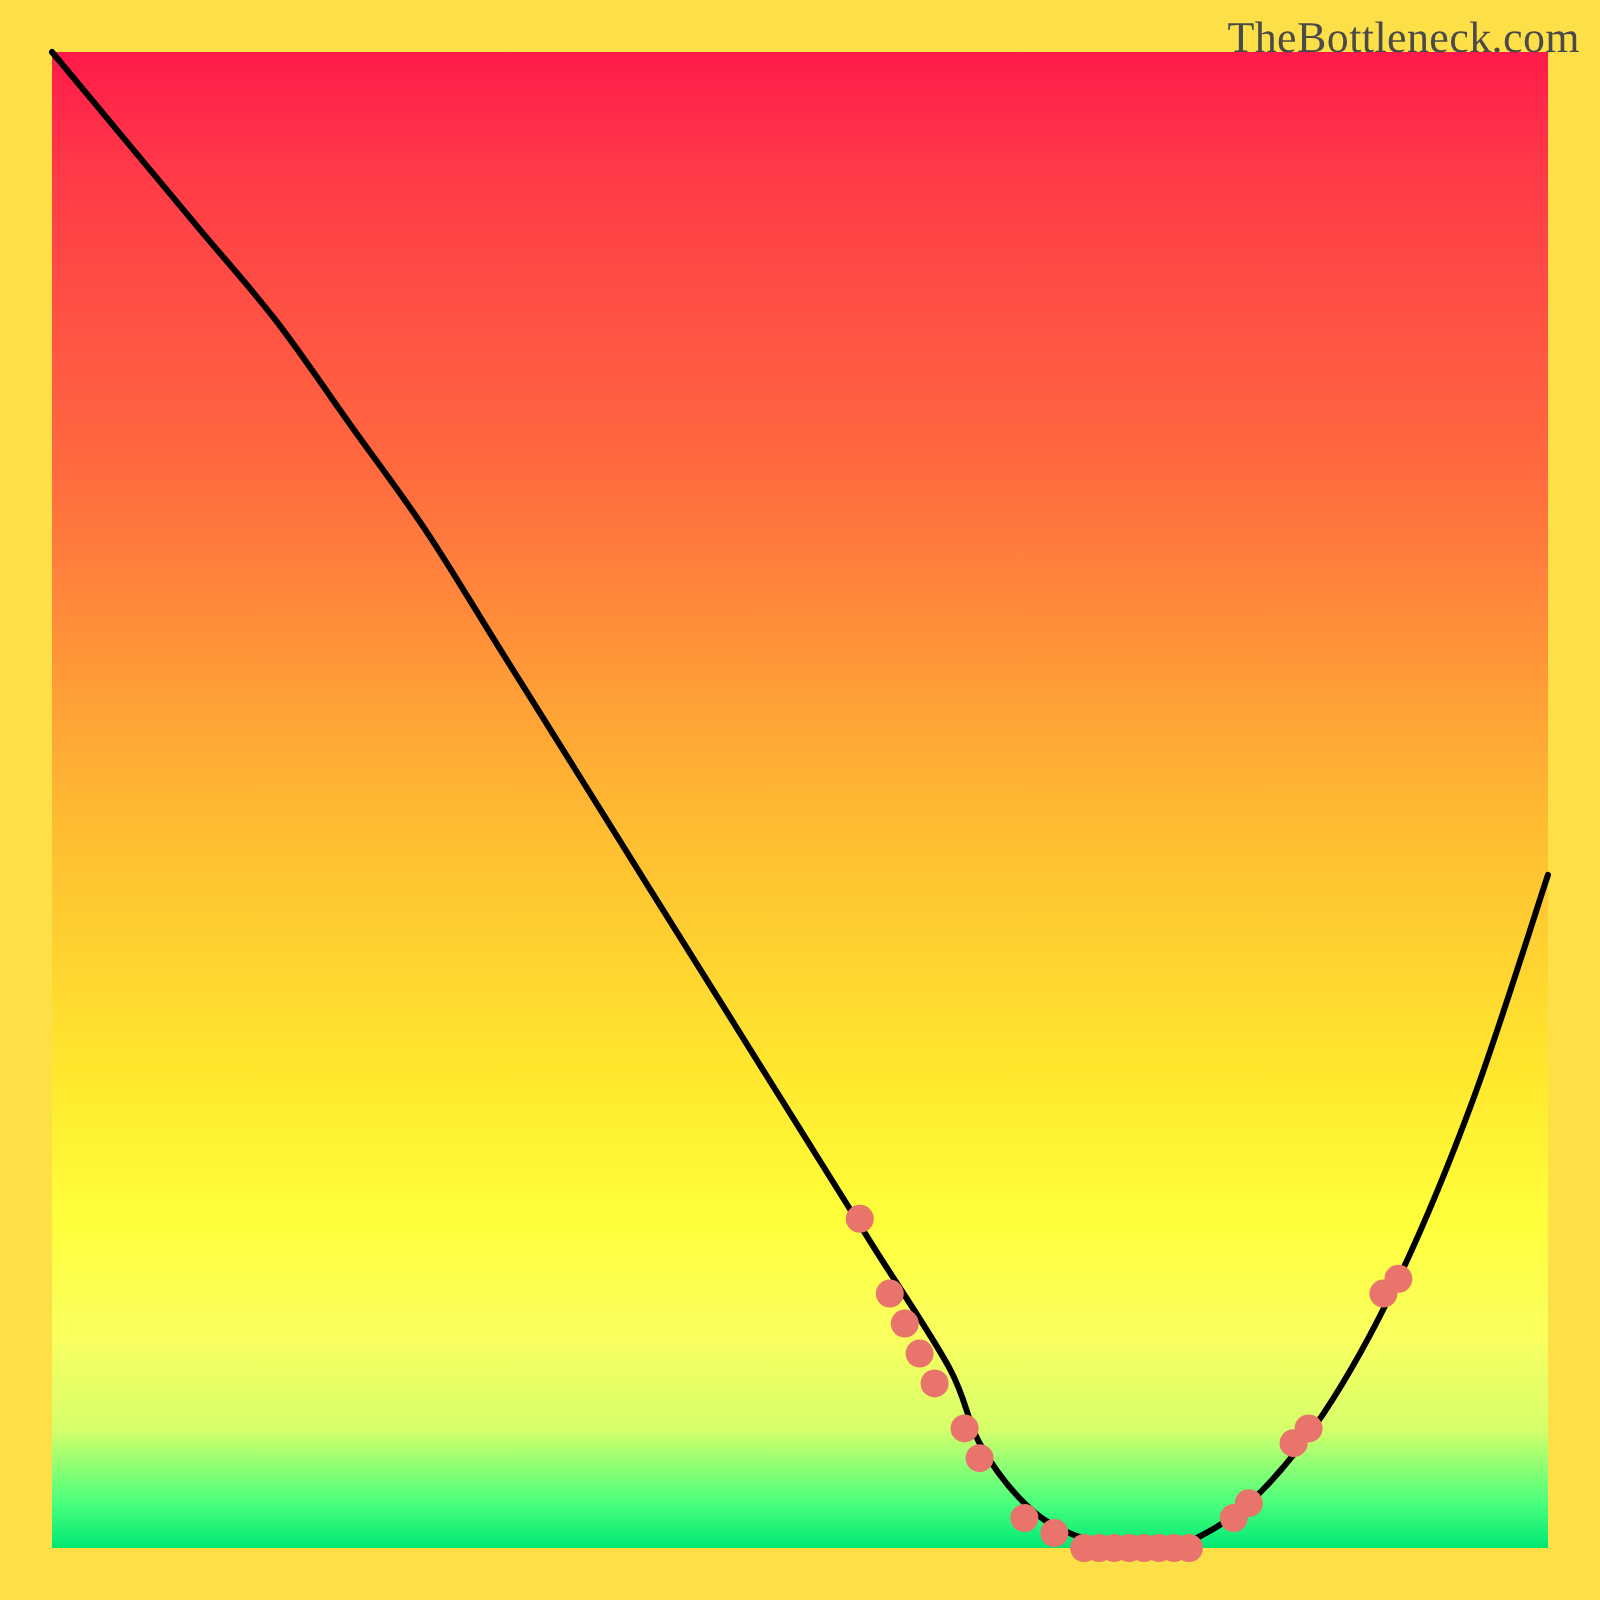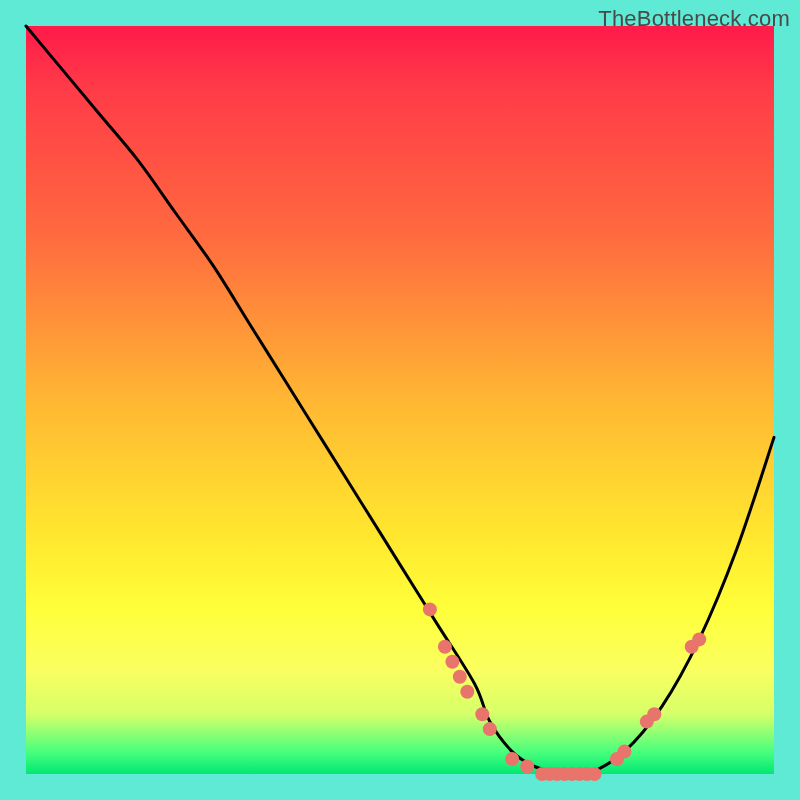--- a/index.html
+++ b/index.html
@@ -10,21 +10,22 @@
     background: #000;
     overflow: hidden;
     font-family: Arial, Helvetica, sans-serif;
   }
   .frame {
     position: absolute;
     left: 0;
     top: 0;
     width: 800px;
     height: 800px;
-    background: #5eead4;
+    background: #fde047;
+    font-family: Liberation Serif, serif;
   }
   .plot {
     position: absolute;
     left: 26px;
     top: 26px;
     width: 748px;
     height: 748px;
     
     background: linear-gradient(
       to bottom,

